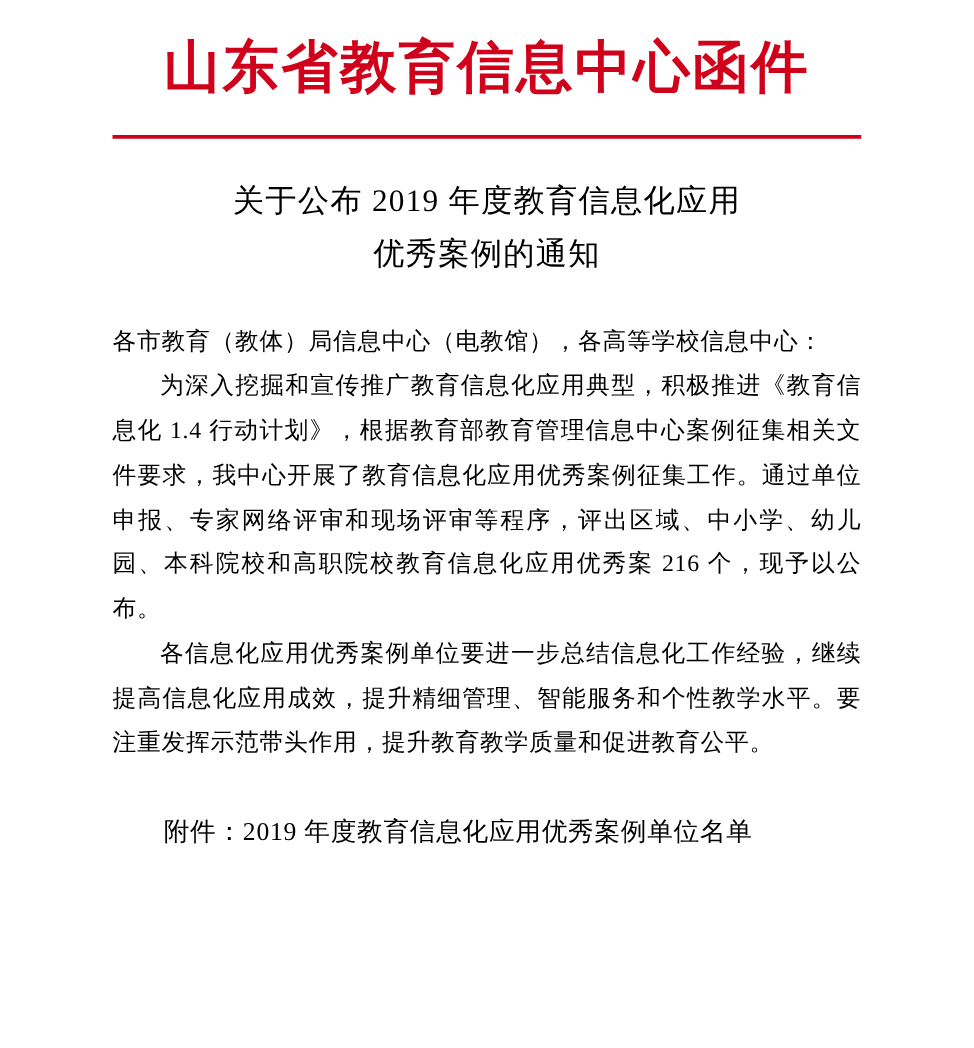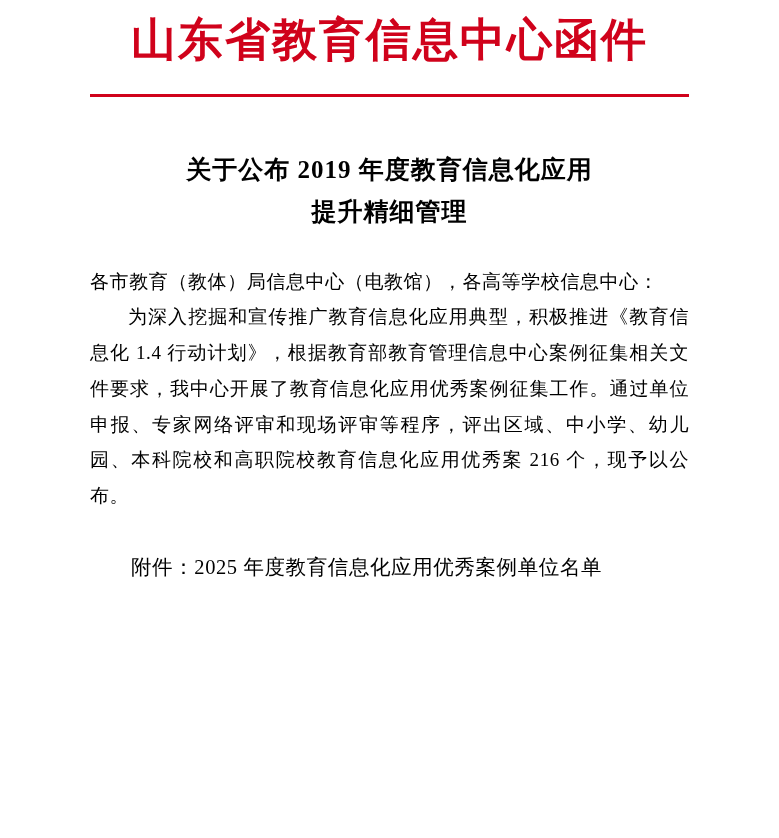--- a/index.html
+++ b/index.html
@@ -16,42 +16,42 @@
   }
   .page {
     position: relative;
     width: 779px;
     height: 838px;
     box-sizing: border-box;
     padding: 0 90px;
   }
   .letterhead {
     text-align: center;
-    padding-top: 12px;
+    padding-top: 26px;
   }
   .letterhead-title {
     color: #d0021b;
     font-family: "Liberation Serif", "DejaVu Serif", serif;
     font-weight: bold;
     font-size: 45px;
     letter-spacing: 2px;
     line-height: 1.25;
     white-space: nowrap;
   }
   .letterhead-rule {
     margin-top: 26px;
     border-top: 3px solid #d0021b;
     width: 100%;
   }
   .doc-title {
     text-align: center;
-    font-weight: bold;
+    font-weight: normal;
     font-size: 25px;
     line-height: 1.65;
-    margin-top: 52px;
+    margin-top: 30px;
     letter-spacing: 1px;
   }
   .doc-title .line {
     display: block;
   }
   .body-block {
     margin-top: 32px;
     font-size: 19px;
     line-height: 1.88;
     letter-spacing: 0.6px;
@@ -76,23 +76,24 @@
 
 <div class="page">
 
   <div class="letterhead">
     <div class="letterhead-title">山东省教育信息中心函件</div>
     <div class="letterhead-rule"></div>
   </div>
 
   <div class="doc-title">
     <span class="line">关于公布 2019 年度教育信息化应用</span>
-    <span class="line">提升精细管理</span>
+    <span class="line">优秀案例的通知</span>
   </div>
 
   <div class="body-block">
     <p class="para">各市教育（教体）局信息中心（电教馆），各高等学校信息中心：</p>
     <p class="para indent">为深入挖掘和宣传推广教育信息化应用典型，积极推进《教育信息化 1.4 行动计划》，根据教育部教育管理信息中心案例征集相关文件要求，我中心开展了教育信息化应用优秀案例征集工作。通过单位申报、专家网络评审和现场评审等程序，评出区域、中小学、幼儿园、本科院校和高职院校教育信息化应用优秀案 216 个，现予以公布。</p>
+    <p class="para indent">各信息化应用优秀案例单位要进一步总结信息化工作经验，继续提高信息化应用成效，提升精细管理、智能服务和个性教学水平。要注重发挥示范带头作用，提升教育教学质量和促进教育公平。</p>
   </div>
 
-  <div class="attachment">附件：2025 年度教育信息化应用优秀案例单位名单</div>
+  <div class="attachment">附件：2019 年度教育信息化应用优秀案例单位名单</div>
 
 </div>
 
 </body></html>

